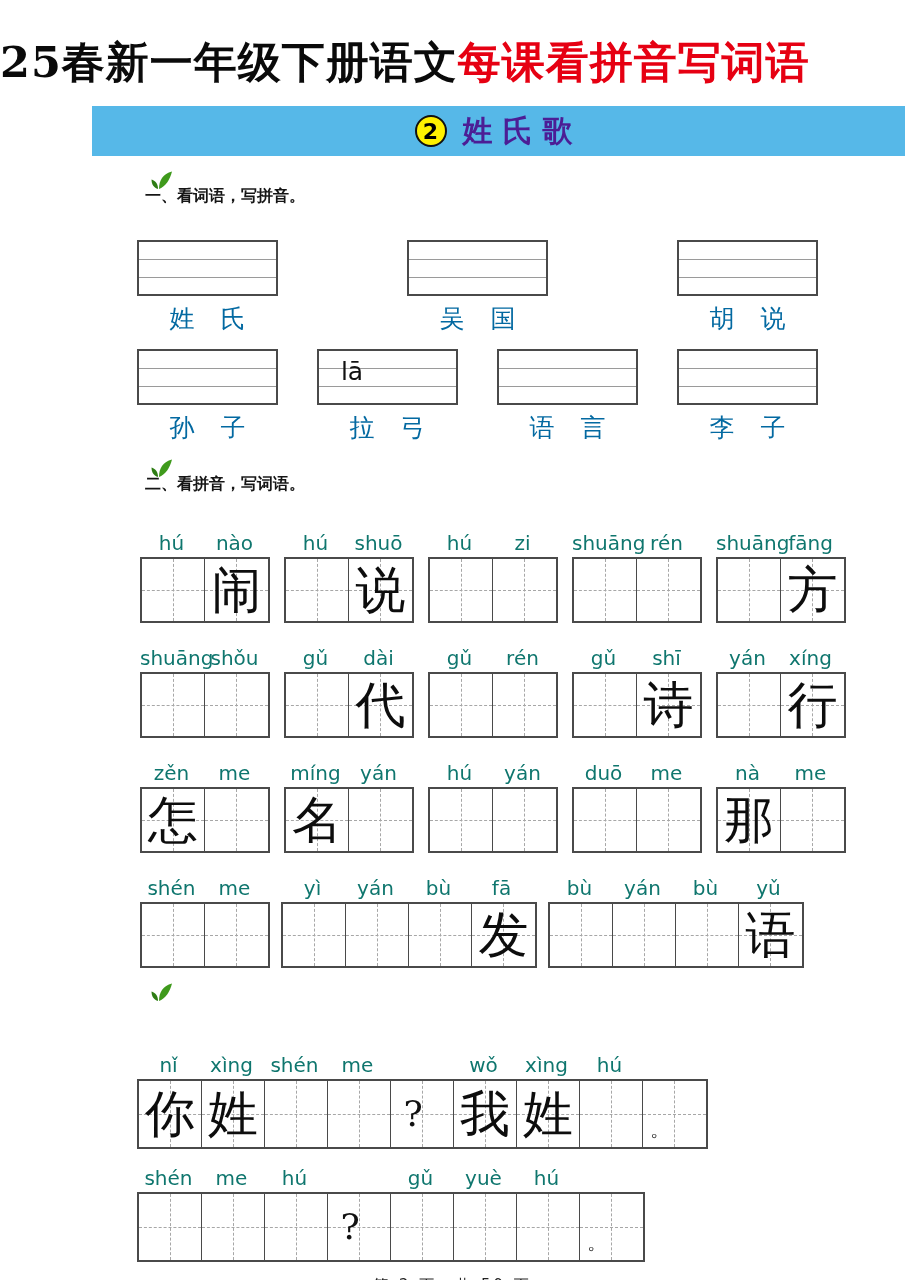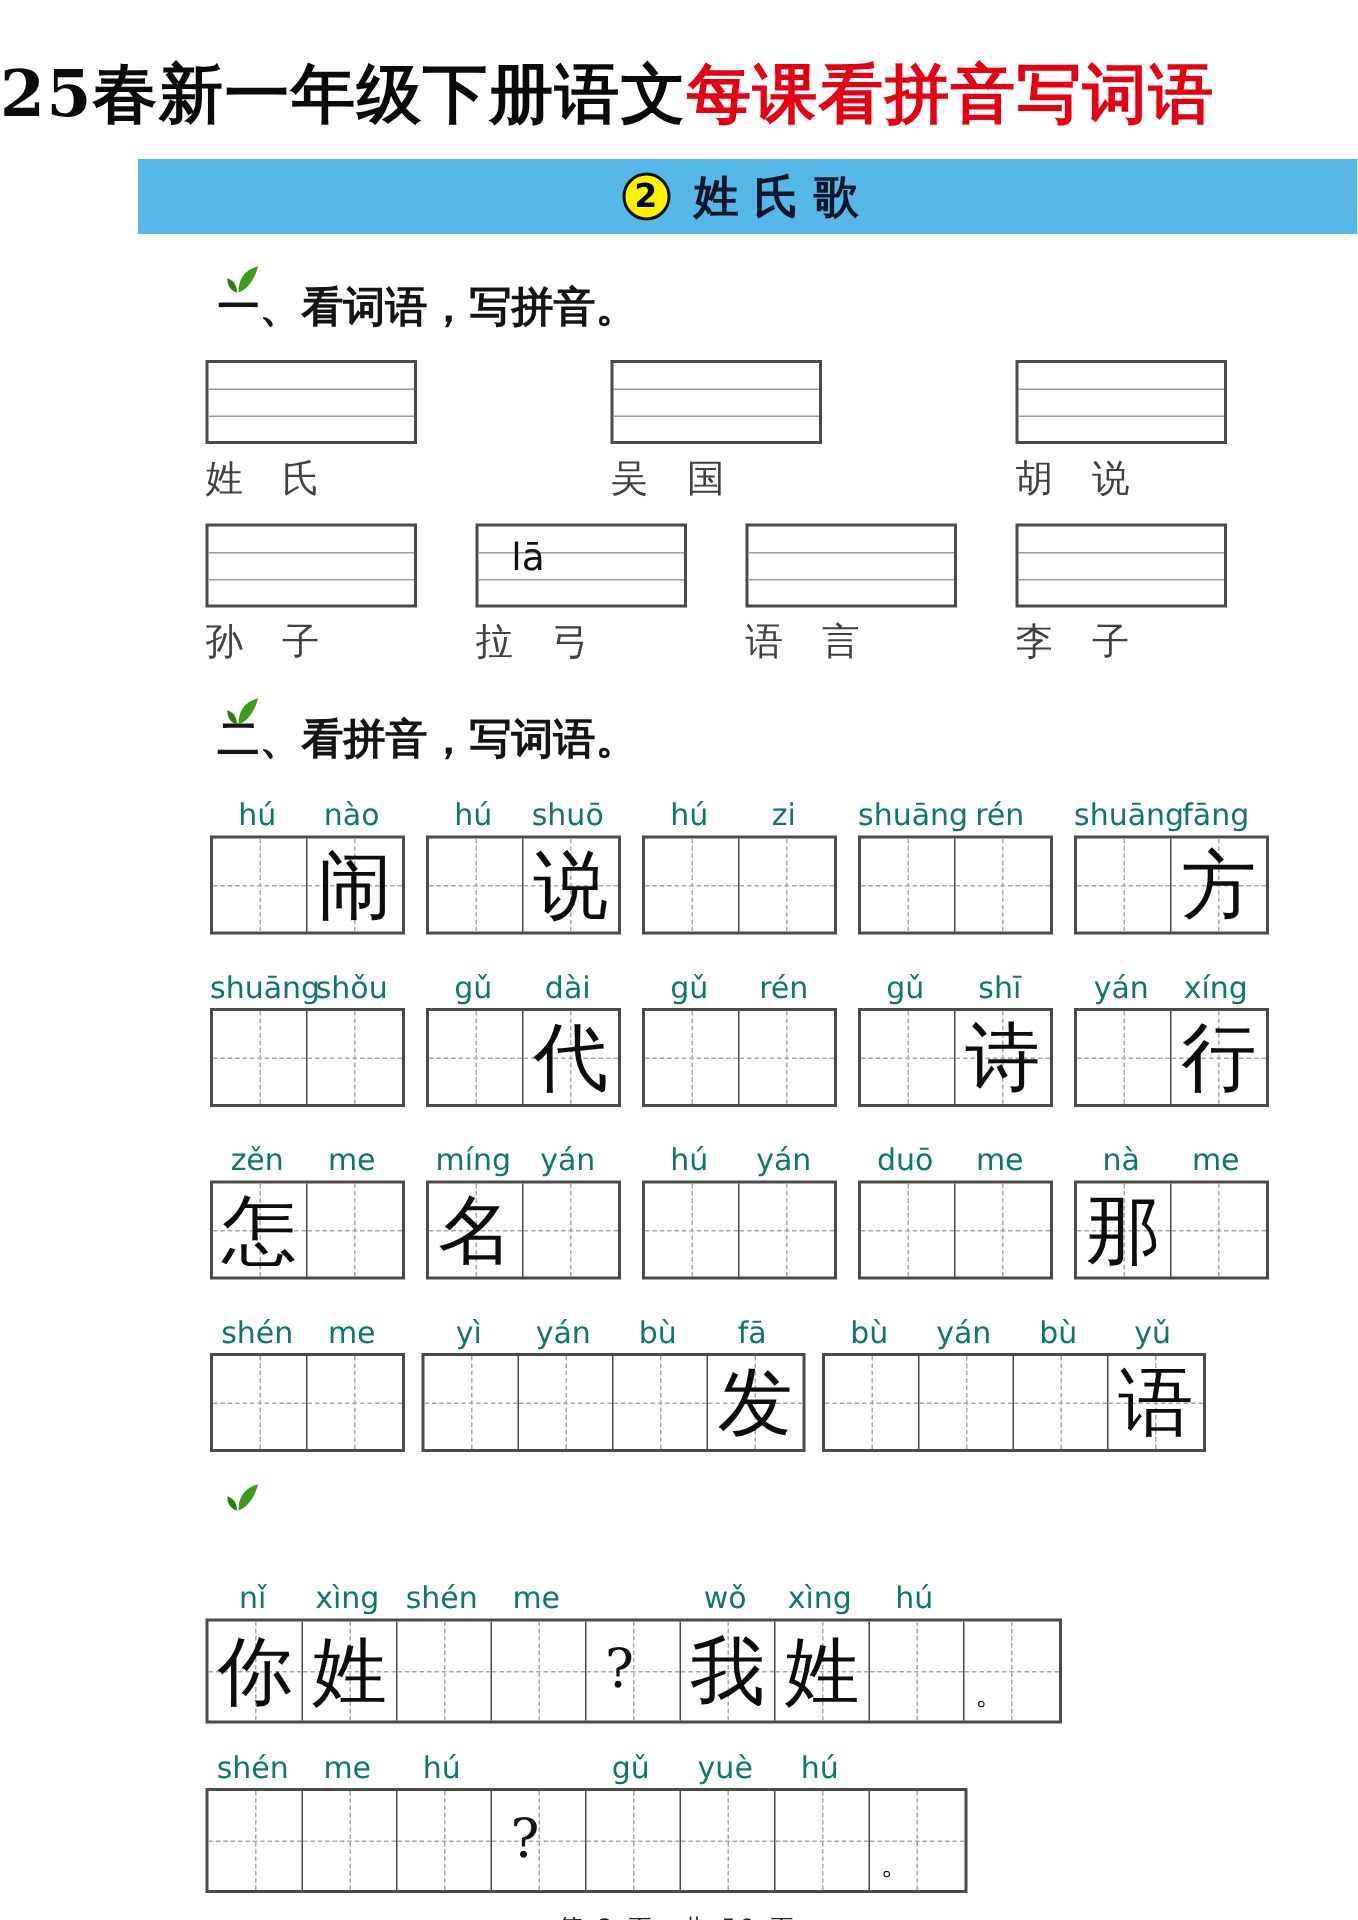--- a/index.html
+++ b/index.html
@@ -19,39 +19,39 @@
   
   .lesson-bar {
     margin-left:92px; height:50px; background:#56b8e8;
     display:flex; align-items:center; justify-content:center; gap:16px;
   }
   .lesson-num {
     width:32px; height:32px; border-radius:50%; background:#fff100;
     border:2px solid #111; color:#000; font-weight:bold; font-size:22px;
     display:flex; align-items:center; justify-content:center;
   }
-  .lesson-name { color:#0f172a; font-size:30px; font-weight:bold; letter-spacing:10px; }
+  .lesson-name { color:#4c1d95; font-size:30px; font-weight:bold; letter-spacing:10px; }
   
   .sec-head {
     position:relative; margin:30px 0 0 145px;
-    font-size:28px; font-weight:bold; color:#151515; height:30px;
+    font-size:16px; font-weight:bold; color:#151515; height:30px;
   }
   .sec-head .leaf { position:absolute; top:-16px; left:5px; }
   
   .s1-rows { margin-top:24px; }
   .s1-row { display:flex; justify-content:space-between; width:681px; margin:0 0 14px 137px; }
   .s1-item { width:141px; }
   .fourline { height:56px; border:2px solid #4a4a4a; position:relative; background:#fff; }
   .fl-line { position:absolute; left:0; right:0; border-top:1px solid #9a9a9a; }
   .fl-1 { top:17px; } .fl-2 { top:35px; }
   .fl-answer {
     position:absolute; left:16%; top:6px; font-size:25px; color:#111; z-index:2;
     font-family:"DejaVu Sans",sans-serif;
   }
-  .word-label { margin-top:6px; font-size:25px; word-spacing:18px; color:#404040; }
+  .word-label { text-align:center; margin-top:6px; font-size:25px; word-spacing:18px; color:#0369a1; }
   
   .s2-rows { margin-top:24px; }
   .s2-row { display:flex; gap:14px; margin:0 0 20px 140px; }
   .s2-row-last { gap:11px; }
   .prow { display:flex; height:26px; align-items:flex-end; margin-bottom:3px; }
   .psyl { width:63px; text-align:center; font-size:20px; line-height:1.1; color:#0f766e;
           white-space:nowrap; font-family:"DejaVu Sans",sans-serif; }
   .tgrid { display:flex; border:2px solid #4a4a4a; background:#fff; width:max-content; }
   .cell { width:63px; height:62px; position:relative; border-right:1.5px solid #4a4a4a; }
   .cell:last-child { border-right:none; }

